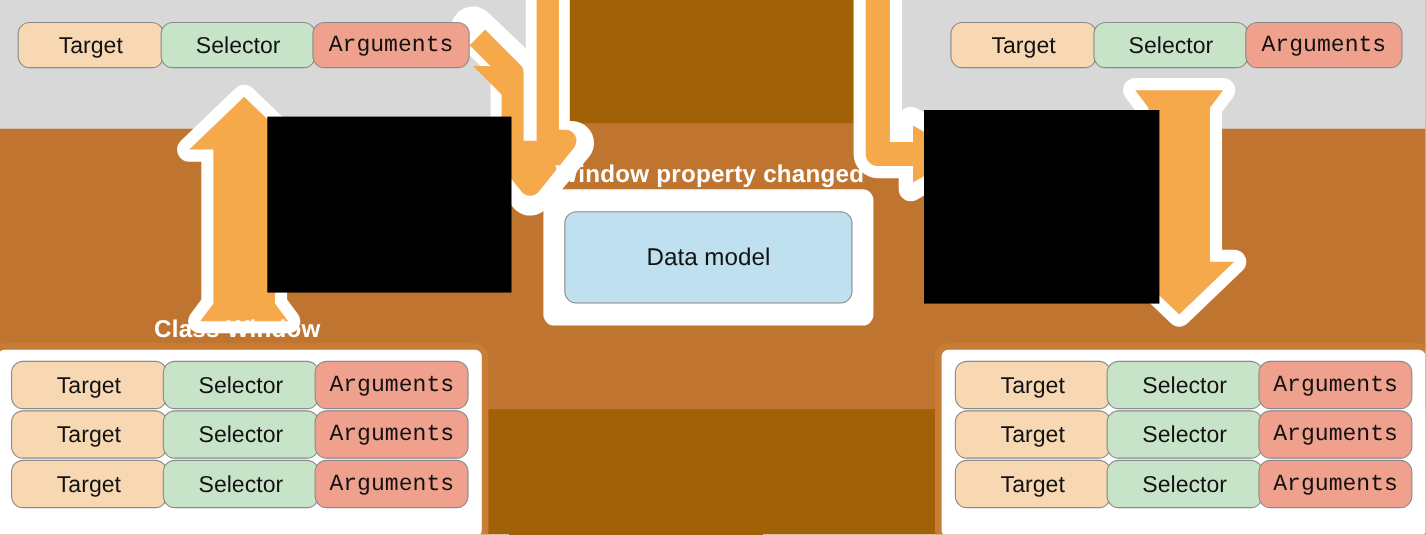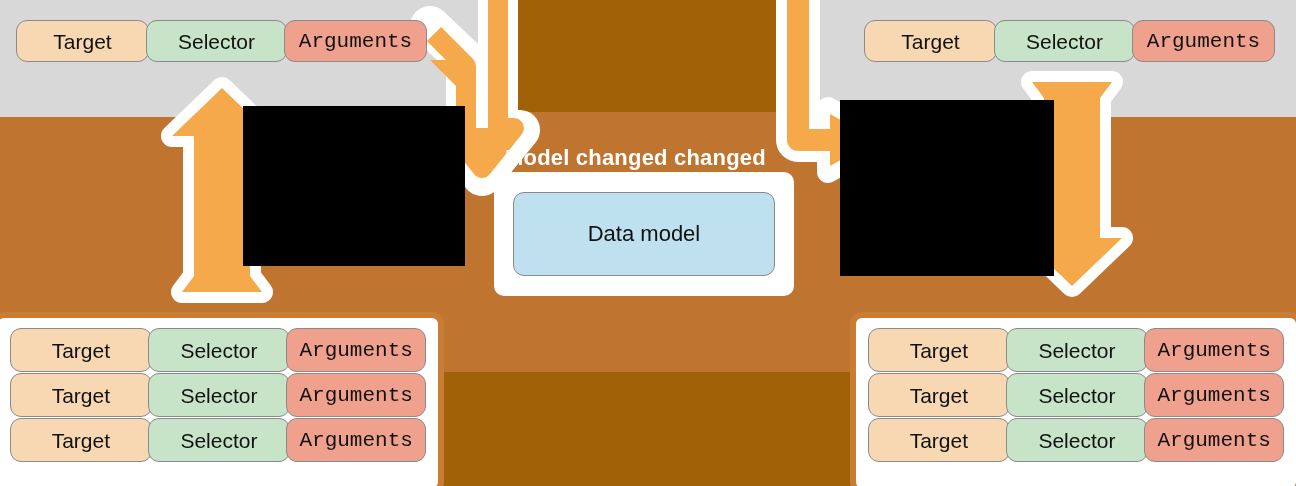--- a/index.html
+++ b/index.html
@@ -217,25 +217,26 @@
 
   <div class="cmd-row cmd-row-right">
     <div class="pill target">Target</div>
     <div class="pill selector">Selector</div>
     <div class="pill arguments">Arguments</div>
   </div>
 
   <div class="redaction blob-left"></div>
   <div class="redaction blob-right"></div>
 
-  <div class="caption caption-model">Model changed changed</div>
+  <div class="caption caption-model">Window property changed</div>
   <div class="model-card">
     <div class="model-box">Data model</div>
   </div>
 
+  <div class="caption caption-left">Class Window</div>
 
   <div class="stack stack-left">
     <div class="stack-row">
       <div class="pill target">Target</div>
       <div class="pill selector">Selector</div>
       <div class="pill arguments">Arguments</div>
     </div>
     <div class="stack-row">
       <div class="pill target">Target</div>
       <div class="pill selector">Selector</div>

